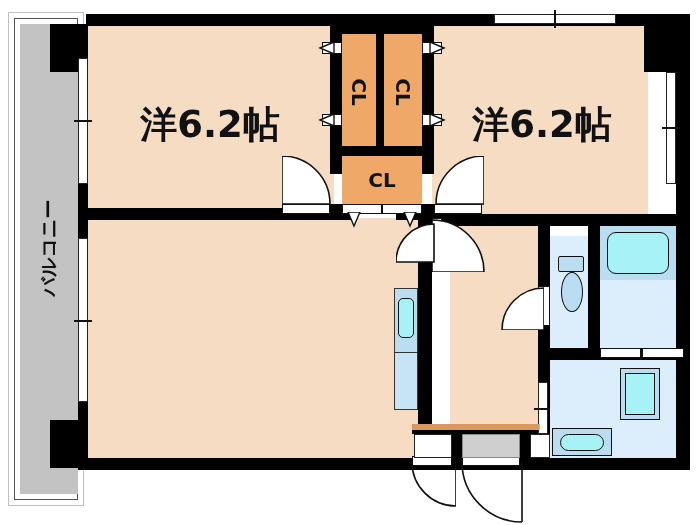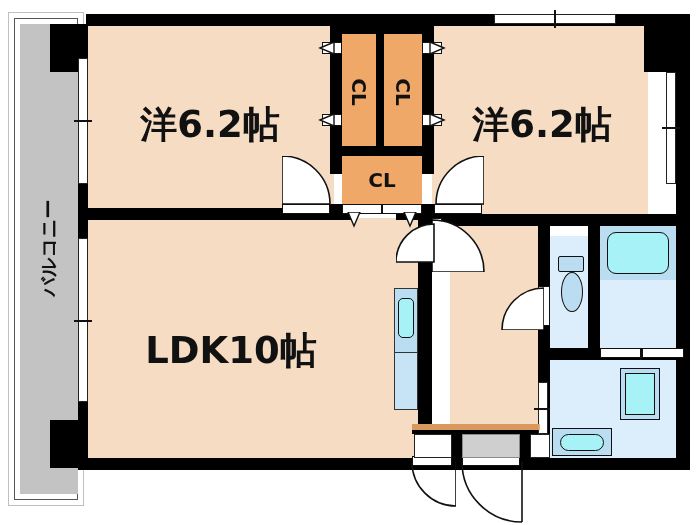--- a/index.html
+++ b/index.html
@@ -121,21 +121,20 @@
   <div class="panel" style="left:382px;top:204px;width:40px;height:10px;"></div>
   <svg class="abs" style="left:340px;top:212px;width:84px;height:20px;" viewBox="0 0 84 20">
     <polygon points="8,0 20,0 14,14" fill="#fff" stroke="#111" stroke-width="1.4"></polygon>
     <polygon points="64,0 76,0 70,14" fill="#fff" stroke="#111" stroke-width="1.4"></polygon>
   </svg>
 
   <span class="lbl lbl-room" style="left:86px;top:100px;width:248px;text-align:center;">洋6.2帖</span>
 
   <span class="lbl lbl-room" style="left:434px;top:100px;width:216px;text-align:center;">洋6.2帖</span>
 
-  <span class="lbl lbl-ldk" style="left:86px;top:326px;width:290px;text-align:center;">LDK10帖</span>
 
   <div class="winbox" style="left:78px;top:58px;width:10px;height:126px;"></div>
   <div class="fixdot" style="left:74px;top:120px;width:18px;height:2px;"></div>
 
   <div class="winbox" style="left:78px;top:238px;width:10px;height:164px;"></div>
   <div class="fixdot" style="left:74px;top:320px;width:18px;height:2px;"></div>
 
   <div class="winbox" style="left:494px;top:14px;width:122px;height:10px;"></div>
   <div class="fixdot" style="left:554px;top:10px;width:2px;height:18px;"></div>
 

